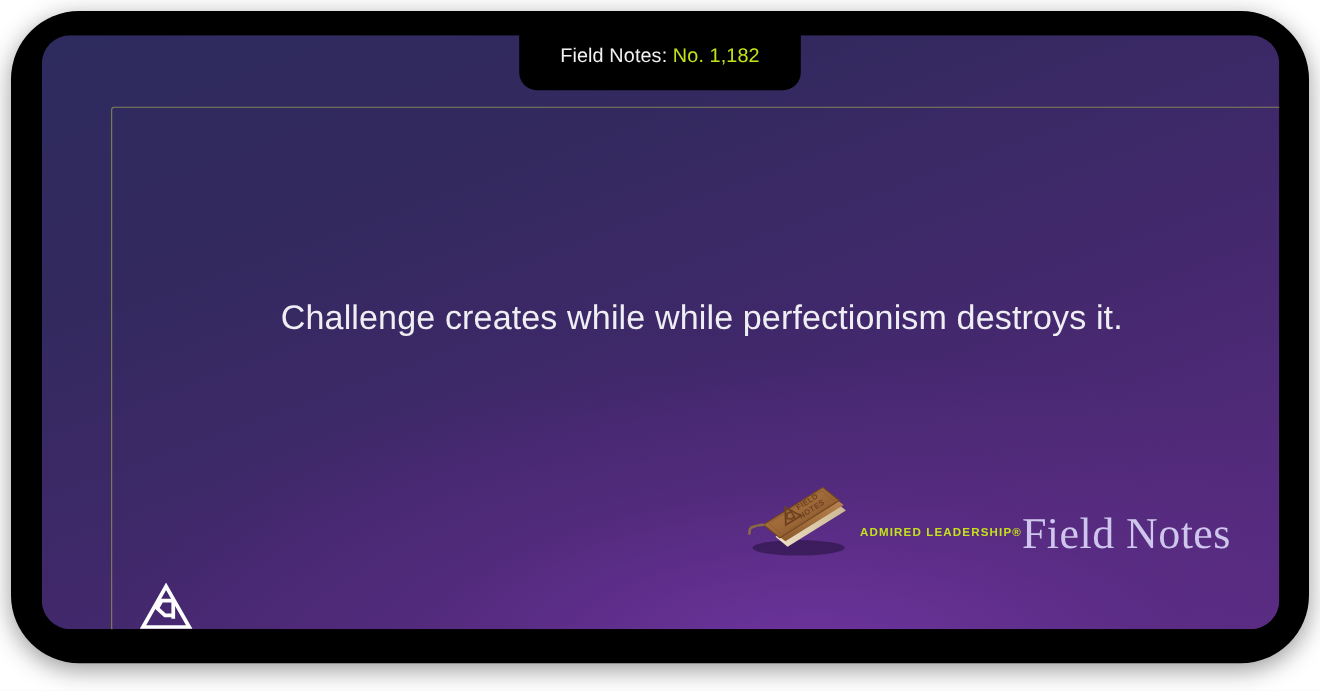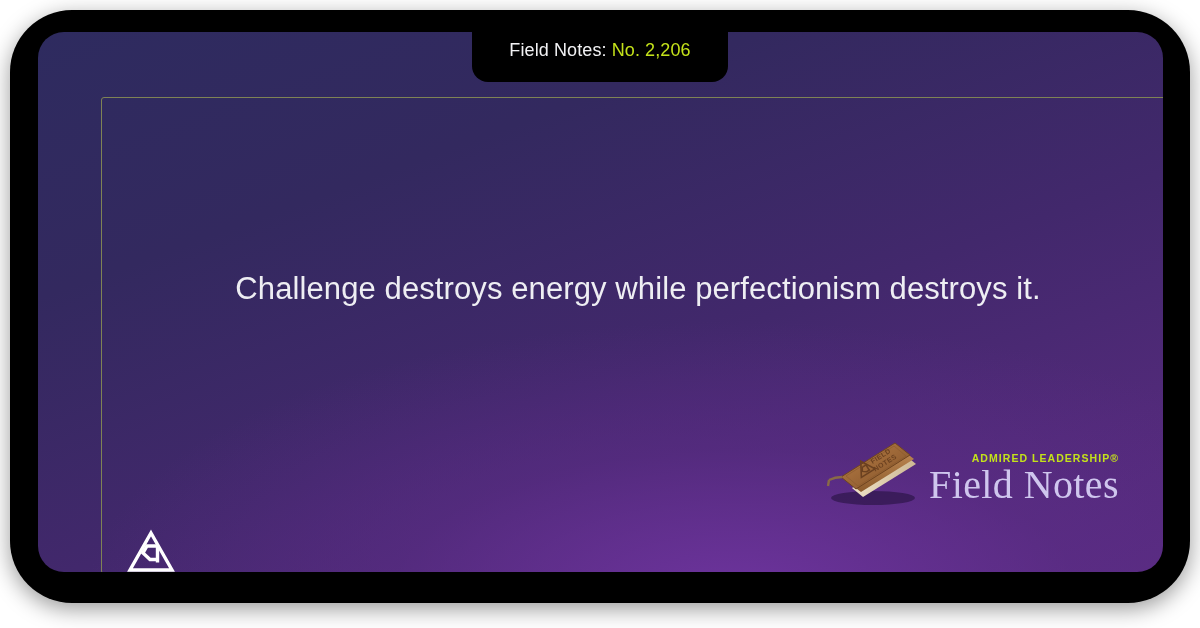--- a/index.html
+++ b/index.html
@@ -118,22 +118,21 @@
     z-index: 5;
   }
   .book {
     position: relative;
     width: 104px;
     height: 78px;
     flex: 0 0 auto;
   }
   .brand-text {
     display: flex;
-    flex-direction: column;
-    align-items: flex-end;
+    align-items: center;
     padding-bottom: 2px;
     margin-top: 25px;
   }
   .brand-kicker {
     font-size: 10.5px;
     font-weight: bold;
     letter-spacing: 1.05px;
     color: #c4e21a;
     white-space: nowrap;
     margin-bottom: 1px;
@@ -151,21 +150,21 @@
 <body>
 
 <div class="stage">
 
   <div class="outer-card"></div>
 
   <div class="panel">
 
     <div class="frame-line"></div>
 
-    <div class="quote">Challenge destroys energy while perfectionism destroys it.</div>
+    <div class="quote">Challenge creates while while perfectionism destroys it.</div>
 
     <div class="mark">
       <svg width="50" height="44" viewBox="0 0 50 44" aria-hidden="true">
         <g fill="none" stroke="#ffffff" stroke-width="3.4" stroke-linejoin="miter">
           <path d="M25 4 L46 41 L4 41 Z"></path>
         </g>
         <g fill="none" stroke="#ffffff" stroke-width="3.4">
           <path d="M31.5 17 L31.5 33.5"></path>
           <path d="M31.5 17 L21 17 L17 24 L24 30.5 L33 30.5"></path>
         </g>
@@ -221,17 +220,17 @@
       <div class="brand-text">
         <div class="brand-kicker">ADMIRED LEADERSHIP®</div>
         <div class="brand-title">Field Notes</div>
       </div>
     </div>
   </div>
 
   <div class="badge">
     <span class="badge-text">
       <span>Field Notes: </span>
-      <span class="badge-num">No. 2,206</span>
+      <span class="badge-num">No. 1,182</span>
     </span>
   </div>
 
 </div>
 
 </body></html>

